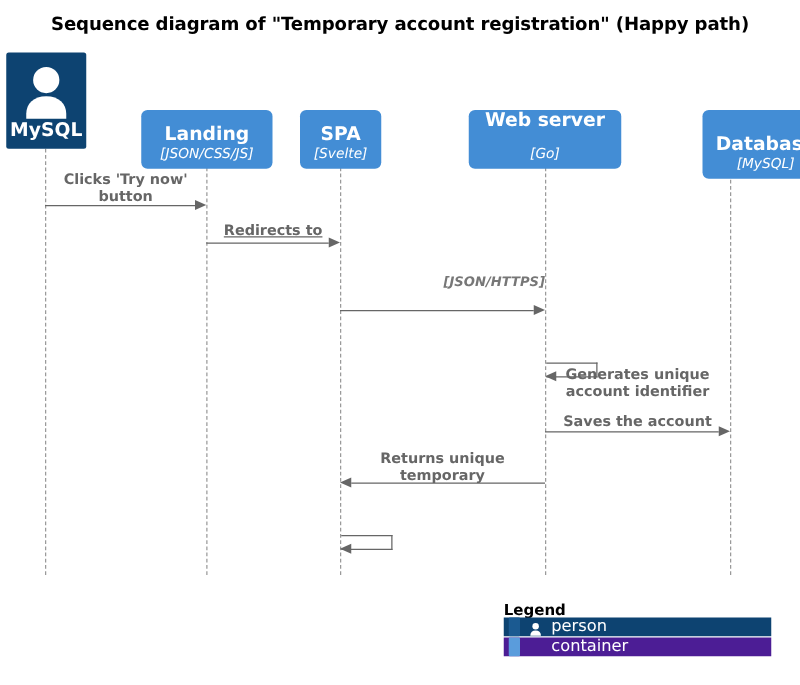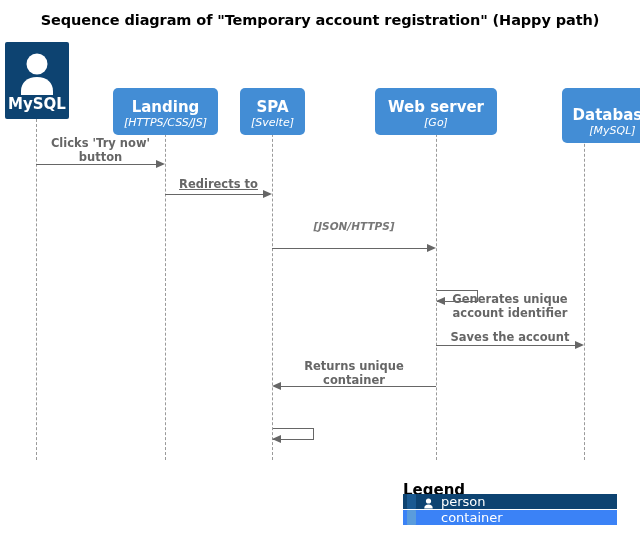--- a/index.html
+++ b/index.html
@@ -90,20 +90,21 @@
     line-height: 14px;
     white-space: pre-line;
   }
   .msg-tech {
     display: block;
     font-size: 10.5px;
     font-style: italic;
     font-weight: bold;
     color: #777777;
     line-height: 13px;
+    text-align: right;
   }
   .arrow-line {
     position: absolute;
     height: 0;
     border-top: 1.4px solid #666666;
   }
   .arrow-head {
     position: absolute;
     width: 0;
     height: 0;
@@ -121,35 +122,35 @@
   .self-loop {
     position: absolute;
     box-sizing: border-box;
     border: 1.4px solid #666666;
     border-left: none;
   }
 
   
   .legend-title {
     position: absolute;
-    font-size: 15px;
+    font-size: 12px;
     font-weight: bold;
     color: #000000;
   }
   .legend-row {
     position: absolute;
     box-sizing: border-box;
     display: flex;
     align-items: center;
     color: #ffffff;
     font-size: 13px;
     padding-left: 4px;
   }
   .legend-row.person { background: #0D4371; align-items: flex-end; }
-  .legend-row.container { background: #3b82f6; }
+  .legend-row.container { background: #4c1d95; }
   .legend-swatch {
     width: 9px;
     height: 15px;
     border-radius: 1px;
     flex: 0 0 auto;
   }
   .legend-row.person .legend-swatch { background: #1B5A91; }
   .legend-row.container .legend-swatch { background: #5A9CDC; }
   .legend-icon {
     width: 14px;
@@ -176,29 +177,29 @@
   <div class="participant person" style="left:5px; top:42px; width:64px; height:77px;">
     <svg class="person-glyph" width="40" height="44" viewBox="0 0 40 44" aria-hidden="true">
       <circle cx="20" cy="12" r="10.5" fill="#ffffff"></circle>
       <path d="M20 25 C10 25 4 31 4 39 L4 43 L36 43 L36 39 C36 31 30 25 20 25 Z" fill="#ffffff"></path>
     </svg>
     <div class="p-name">MySQL</div>
   </div>
 
   <div class="participant container" style="left:113px; top:72px; width:105px; height:47px;">
     <div class="p-name">Landing</div>
-    <div class="p-tech">[HTTPS/CSS/JS]</div>
+    <div class="p-tech">[JSON/CSS/JS]</div>
   </div>
 
   <div class="participant container" style="left:240px; top:72px; width:65px; height:47px;">
     <div class="p-name">SPA</div>
     <div class="p-tech">[Svelte]</div>
   </div>
 
-  <div class="participant container" style="left:375px; top:72px; width:122px; height:47px;">
+  <div class="participant container" style="left:375px; top:72px; width:122px; height:47px;justify-content:space-between;">
     <div class="p-name">Web server</div>
     <div class="p-tech">[Go]</div>
   </div>
 
   <div class="participant container" style="left:562px; top:72px; width:101px; height:55px;">
     <div class="p-name">Database</div>
     <div class="p-tech">[MySQL]</div>
   </div>
 
   <div class="msg-label" style="left:36px; top:136px; width:129px;">Clicks 'Try now'
@@ -221,21 +222,21 @@
   <div class="self-loop" style="left:437px; top:290px; width:41px; height:12px;"></div>
   <div class="arrow-head left" style="left:436px; top:297px;"></div>
 
   <div class="msg-label" style="left:436px; top:316px; width:148px;">
     <span>Saves the account</span>
   </div>
   <div class="arrow-line" style="left:436px; top:345px; width:139px;"></div>
   <div class="arrow-head right" style="left:575px; top:341px;"></div>
 
   <div class="msg-label" style="left:272px; top:359px; width:164px;">Returns unique
-container</div>
+temporary</div>
   <div class="arrow-line" style="left:281px; top:386px; width:155px;"></div>
   <div class="arrow-head left" style="left:272px; top:382px;"></div>
 
   <div class="self-loop" style="left:273px; top:428px; width:41px; height:12px;"></div>
   <div class="arrow-head left" style="left:272px; top:435px;"></div>
 
   <div class="legend-title" style="left:403px; top:481px;">Legend</div>
 
   <div class="legend-row person" style="left:403px; top:494px; width:214px; height:15px;">
     <div class="legend-swatch"></div>

